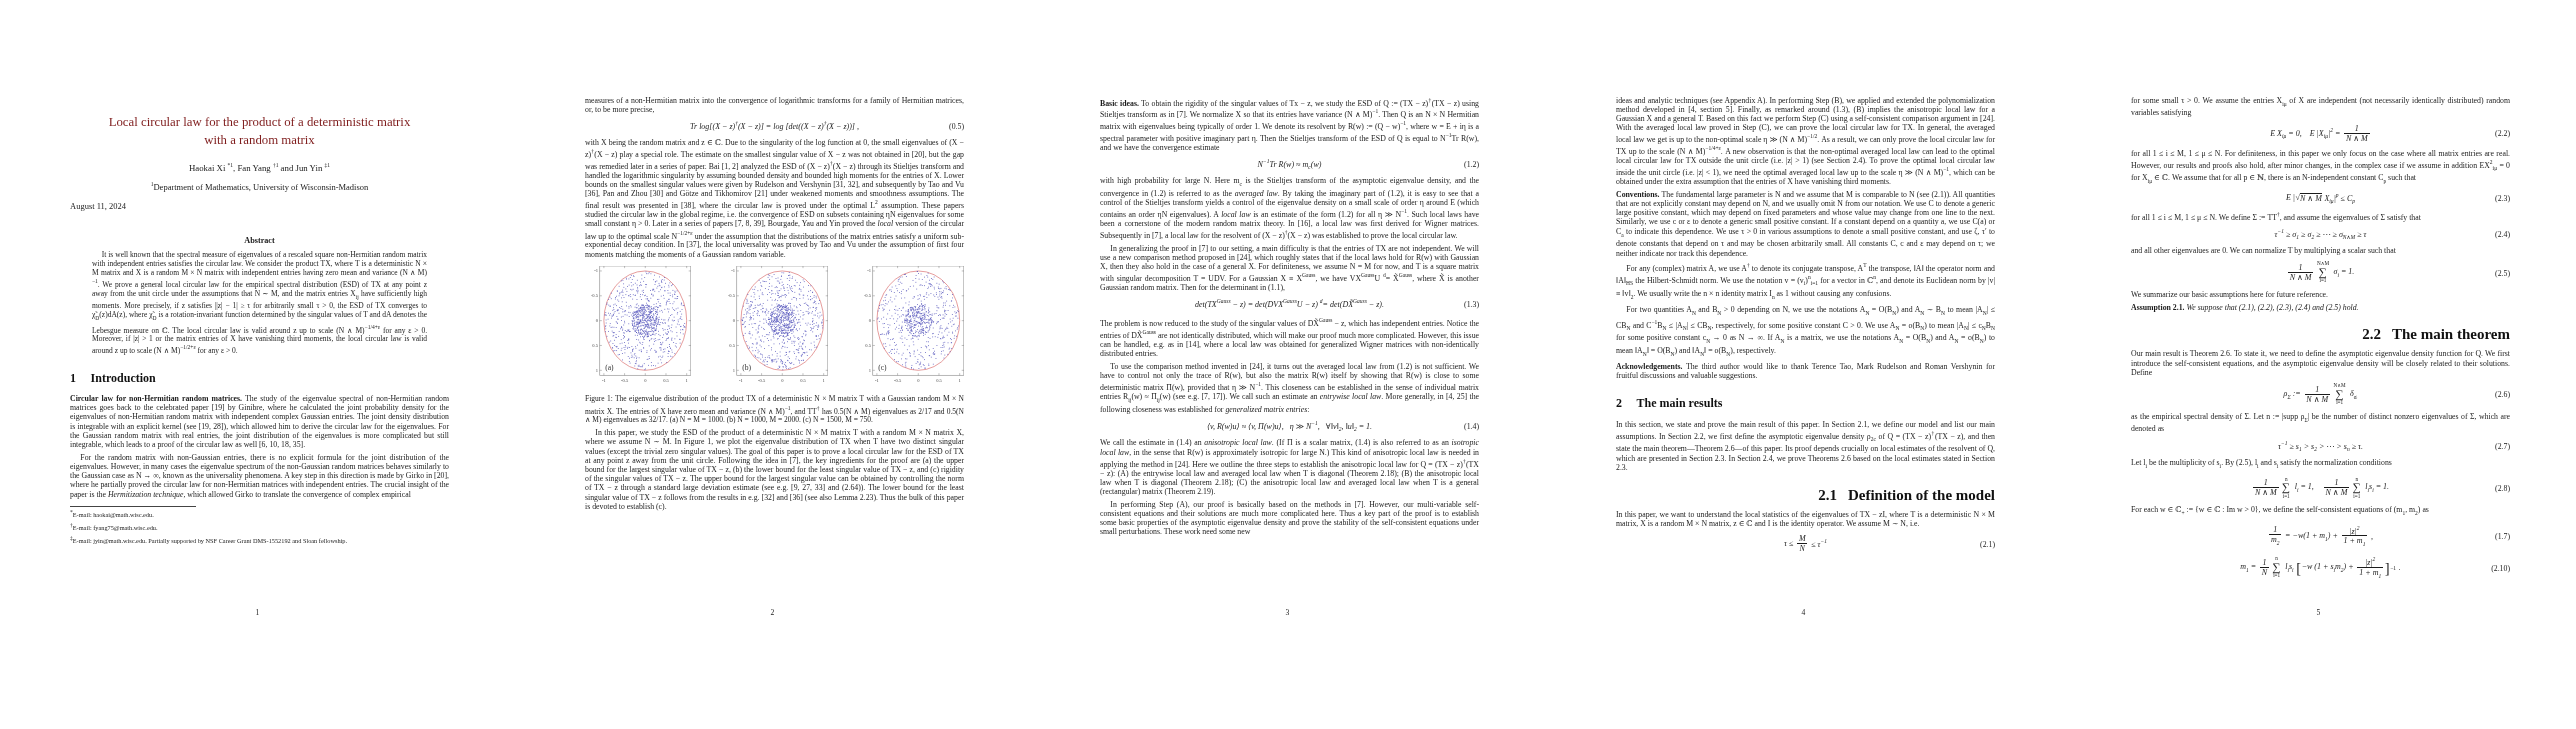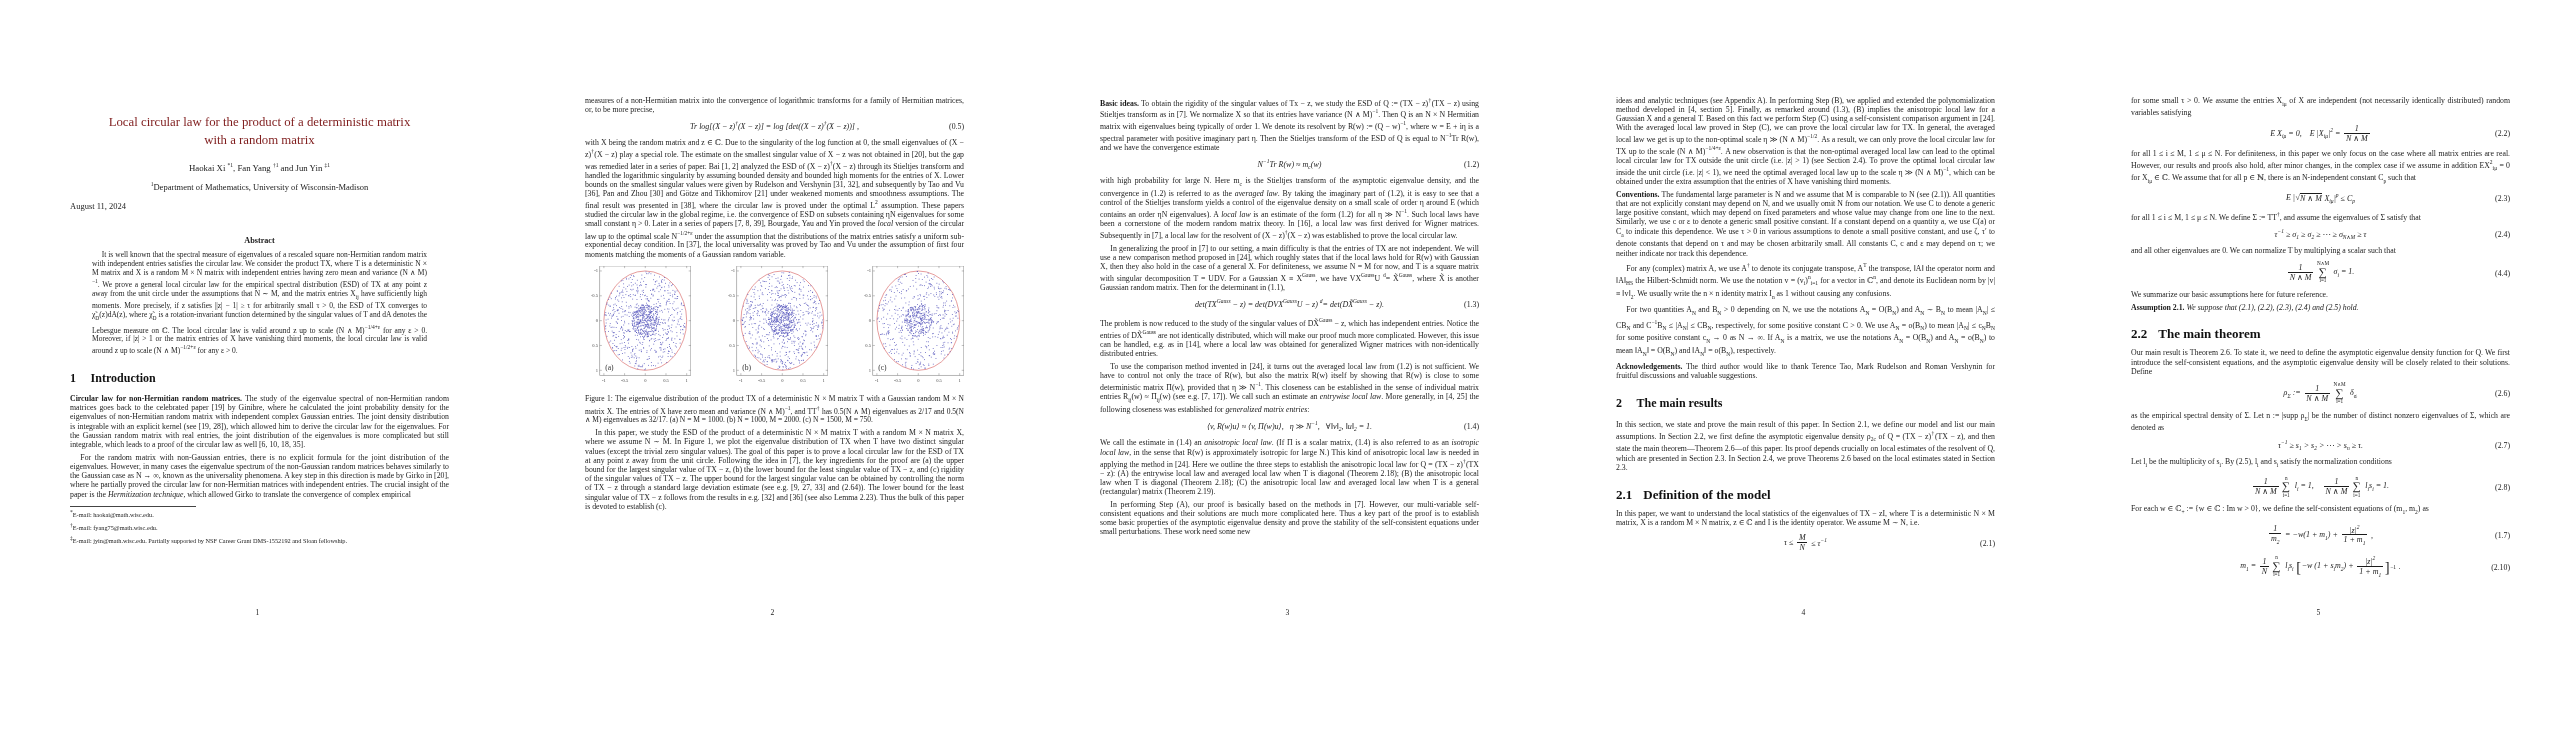--- a/index.html
+++ b/index.html
@@ -11,21 +11,21 @@
   .stamp{position:absolute;left:20.7px;top:481px;transform:rotate(-90deg);transform-origin:0 0;
          white-space:nowrap;font-size:15px;letter-spacing:0.3px;color:#8a8a8a;}
   .b-title{text-align:center;font-size:12.8px;line-height:18px;color:#7f1d1d;}
   .b-authors{text-align:center;font-size:8.8px;margin-top:13.4px;}
   .b-affil{text-align:center;font-size:8.5px;margin-top:8px;}
   .b-date{text-align:left;font-size:8.5px;margin-top:8.5px;}
   .b-abshead{text-align:center;font-size:8.2px;font-weight:bold;margin-top:25.5px;}
   .b-abstract{margin-top:4.9px;padding:0 22px;font-size:7.5px;line-height:9px;text-align:justify;text-indent:9.7px;}
   .b-h1{font-size:12px;font-weight:bold;margin-top:16px;margin-bottom:8.5px;color:#111;}
   .b-h1 .hnum{margin-right:14.6px;}
-  .b-h2{font-size:13px;font-weight:bold;margin-top:14.6px;margin-bottom:6px;color:#111;}
+  .b-h2{font-size:15px;font-weight:bold;margin-top:14.6px;margin-bottom:6px;color:#111;text-align:right;}
   .b-h2 .hnum{margin-right:11px;}
   .b-p{font-size:7.8px;line-height:9.2px;text-align:justify;margin-top:3.6px;}
   .b-p.ind{text-indent:10.3px;}
   .b-p .lead{font-weight:bold;}
   .b-p.itbody{font-style:italic;}
   .b-p.itbody .lead{font-style:normal;}
   .b-eq{position:relative;text-align:center;margin:6px 0;font-size:8px;min-height:12px;}
   .eq-inner{display:inline-flex;align-items:center;gap:0.6px;font-style:italic;}
   .eq-label{position:absolute;right:0;top:50%;transform:translateY(-50%);font-style:normal;font-size:7.8px;}
   .mtx{white-space:pre-wrap;}
@@ -3029,21 +3029,21 @@
             <span class="frac">
               <span class="fr-n">1</span>
               <span class="fr-d">N ∧ M</span>
             </span>
             <span class="bigsum">
               <span class="bs-t">N∧M</span>
               <span class="bs-s">∑</span>
               <span class="bs-b">i=1</span>
             </span>
             <span class="mtx"> σ<sub>i</sub> = 1.</span>
-          </span><span class="eq-label">(4.4)</span></div>
+          </span><span class="eq-label">(2.5)</span></div>
         <div class="b-p">We summarize our basic assumptions here for future reference.</div>
         <div class="b-p itbody"><span class="lead">Assumption 2.1.</span> We suppose that (2.1), (2.2), (2.3), (2.4) and (2.5) hold.</div>
         <div class="b-h2"><span class="hnum">2.2</span>The main theorem</div>
         <div class="b-p">Our main result is Theorem 2.6. To state it, we need to define the asymptotic eigenvalue density function for Q. We first introduce the self-consistent equations, and the asymptotic eigenvalue density will be closely related to their solutions. Define</div>
         <div class="b-eq"><span class="eq-inner">
             <span class="mtx">ρ<sub>Σ</sub> := </span>
             <span class="frac">
               <span class="fr-n">1</span>
               <span class="fr-d">N ∧ M</span>
             </span>

